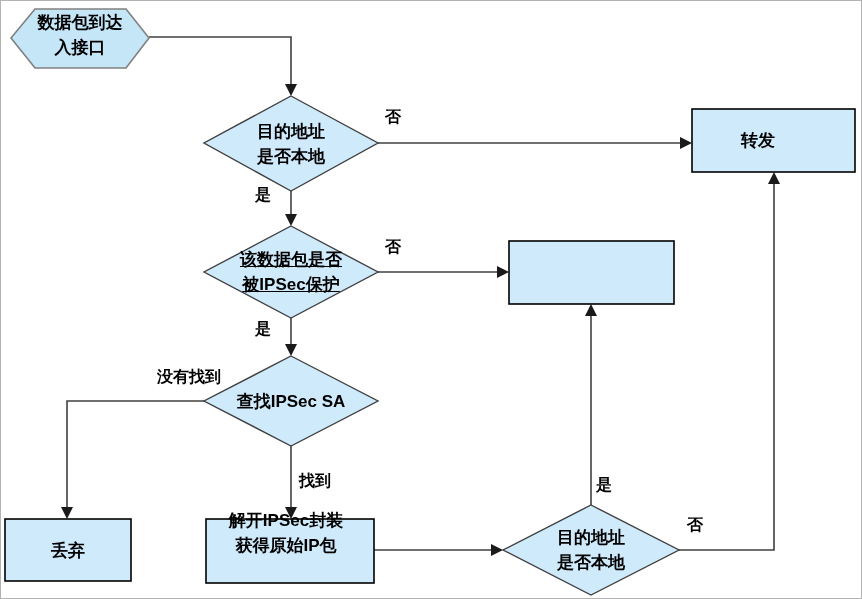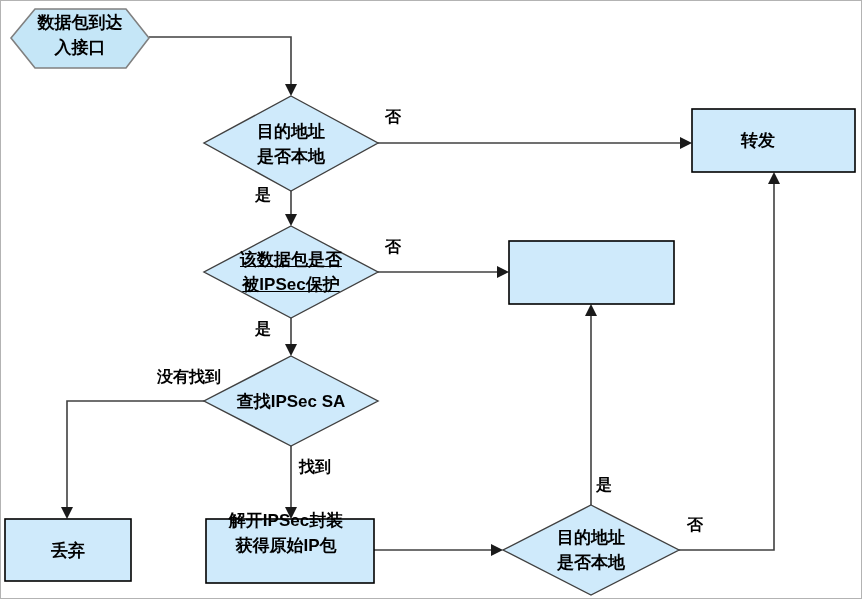--- a/index.html
+++ b/index.html
@@ -41,21 +41,21 @@
   .n-d3      {left:203px;top:355px;width:174px;height:90px;}
   .n-discard {left:4px;  top:518px;width:126px;height:62px;}
   .n-decap   {left:205px;top:500px;width:160px;height:64px;}
   .n-d4      {left:502px;top:504px;width:176px;height:90px;}
   
   .e-no1     {left:384px;top:106px;}
   .e-yes1    {left:254px;top:184px;}
   .e-no2     {left:384px;top:236px;}
   .e-yes2    {left:254px;top:318px;}
   .e-notfound{left:144px;top:366px;margin-left:12px;}
-  .e-found   {left:298px;top:456px;}
+  .e-found   {left:298px;top:470px;}
   .e-yes3    {left:595px;top:474px;}
   .e-no3     {left:686px;top:514px;}
 </style>
 </head>
 <body>
 
 <div class="canvas">
 
   <svg class="gfx" width="862" height="599" viewBox="0 0 862 599">
     <defs>

